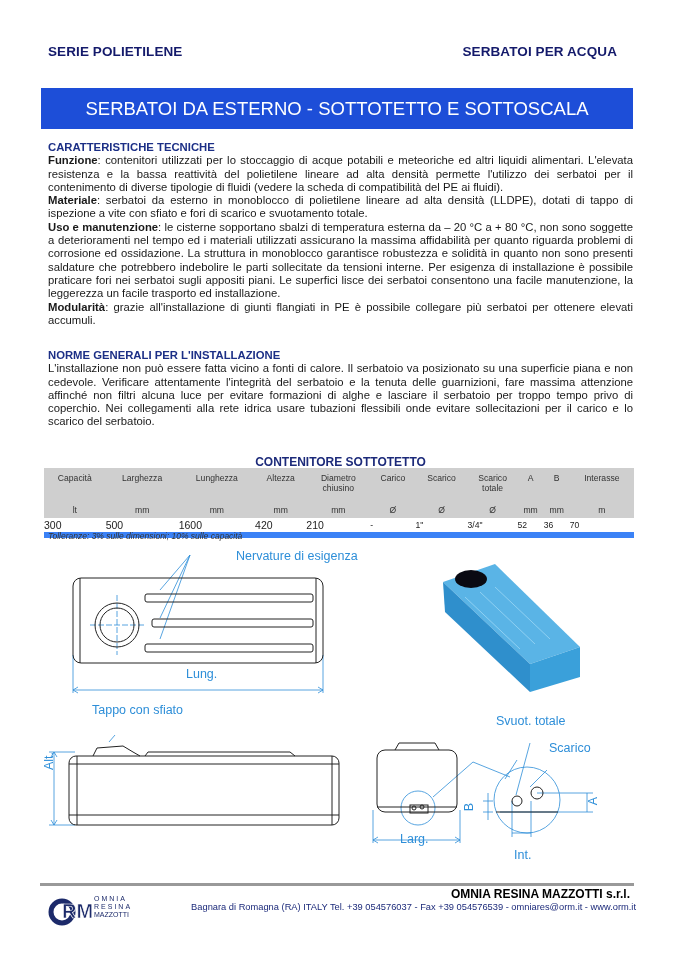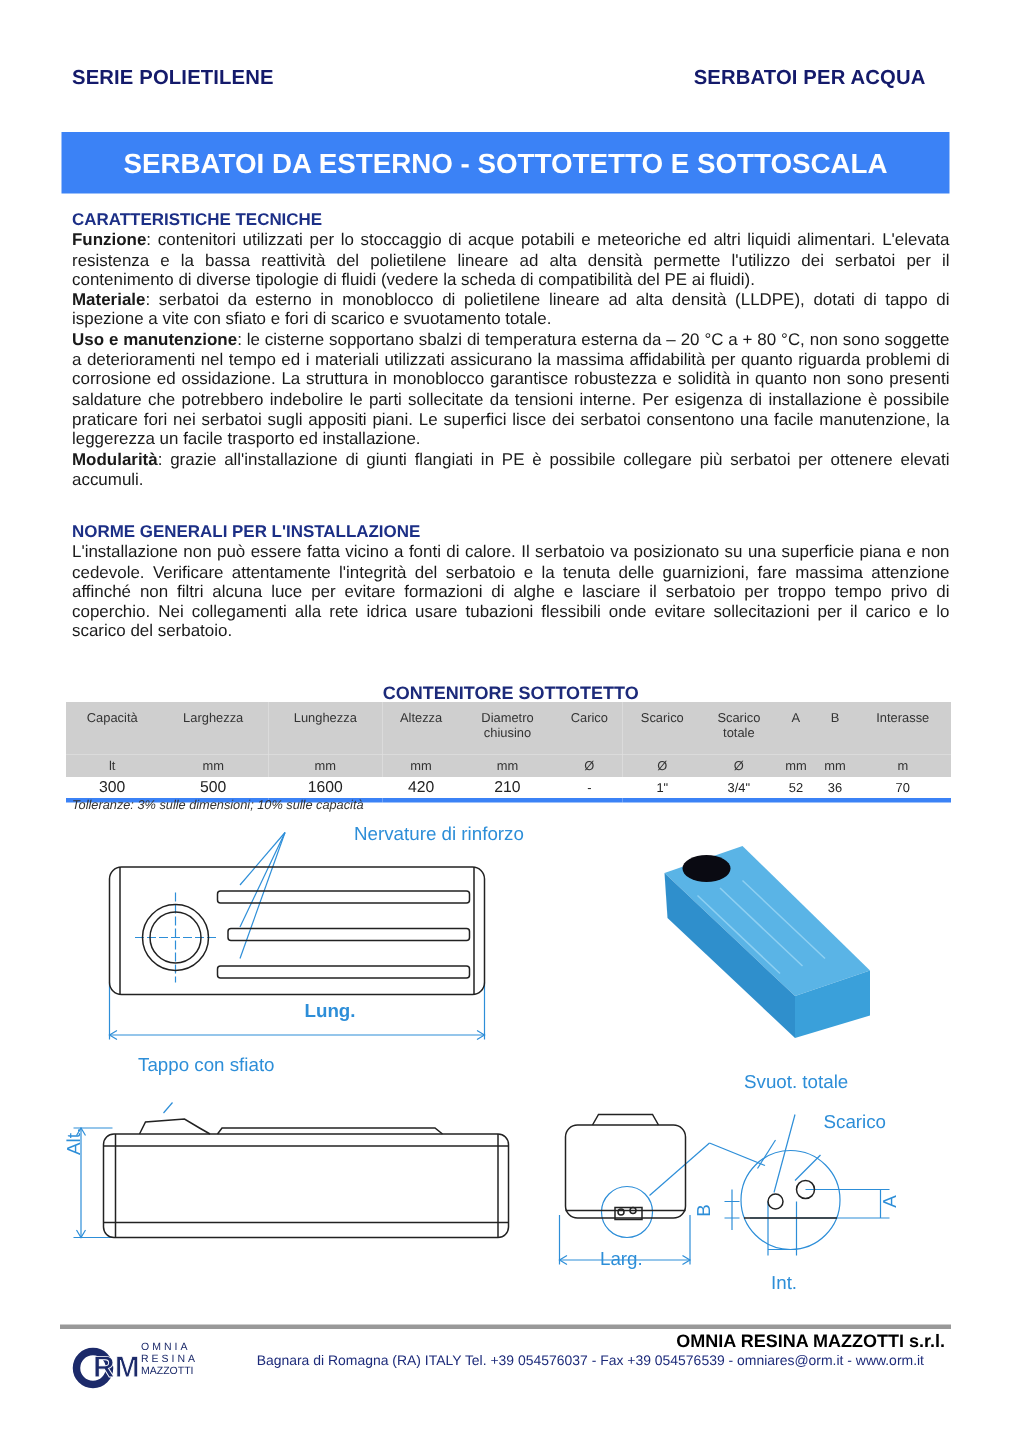--- a/index.html
+++ b/index.html
@@ -1,37 +1,37 @@
 <!DOCTYPE html>
 <html><head>
 <meta charset="utf-8">
 <style>
   html, body { margin: 0; padding: 0; background: #ffffff; }
   body { width: 677px; height: 959px; position: relative; overflow: hidden; font-family: "Liberation Sans", sans-serif; color: #1a1a1a; }
   .hdr { position: absolute; top: 44px; font-weight: bold; font-size: 13.5px; color: #141a6b; letter-spacing: 0.1px; }
   .hdr.left { left: 48px; }
   .hdr.right { right: 60px; }
-  .banner { position: absolute; left: 41px; top: 88px; width: 592px; height: 41px; background: #3b82f6; color: #ffffff; font-size: 18.5px; font-weight: bold; display: flex; align-items: center; justify-content: center; }
+  .banner { position: absolute; left: 41px; top: 88px; width: 592px; height: 41px; background: #1d4ed8; color: #ffffff; font-size: 18.5px; font-weight: normal; display: flex; align-items: center; justify-content: center; }
   .section { position: absolute; left: 48px; width: 585px; font-size: 11.3px; line-height: 13.3px; text-align: justify; }
   .section h3 { margin: 0; font-size: 11.3px; color: #1c2f86; font-weight: bold; }
   .section p { margin: 0; }
   .section b { font-weight: bold; }
   .tbl-title { position: absolute; left: 48px; width: 585px; top: 455px; text-align: center; font-weight: bold; font-size: 12px; color: #1c2a7a; }
   table.spec { position: absolute; left: 44px; top: 468px; width: 590px; border-collapse: collapse; font-size: 8.6px; color: #333; }
   table.spec thead td { background: #cfcfcf; text-align: center; vertical-align: top; padding: 2px 0; }
   table.spec thead tr.names td { height: 28px; padding-top: 5px; }
   table.spec thead tr.units td { height: 11px; }
-  table.spec tbody td { text-align: center; font-size: 10.5px; color: #222; padding: 1px 0; border-bottom: 3px solid #3b82f6; }
+  table.spec tbody td { text-align: left; font-size: 10.5px; color: #222; padding: 1px 0; border-bottom: 6px solid #3b82f6; }
   table.spec tbody td.sm { font-size: 8.6px; }
   .toll { position: absolute; left: 48px; top: 531px; font-size: 8.5px; font-style: italic; color: #333; }
   .drw { position: absolute; }
   .lbl { position: absolute; color: #2d8ed8; font-size: 12.5px; }
   .footer-line { position: absolute; left: 40px; top: 883px; width: 594px; height: 3px; background: #999999; }
   .company { position: absolute; right: 47px; top: 887px; font-weight: bold; font-size: 12px; color: #000000; }
-  .address { position: absolute; right: 61px; top: 902px; font-size: 9.3px; color: #1c2a7a; }
+  .address { position: absolute; right: 41px; top: 902px; font-size: 9.3px; color: #1c2a7a; }
   .logo { position: absolute; left: 48px; top: 892px; }
   .logo-text { position: absolute; left: 94px; top: 895px; font-size: 7px; line-height: 8px; color: #1c2a6a; letter-spacing: 2px; }
 </style>
 </head>
 <body>
 
 <div class="hdr left">SERIE POLIETILENE</div>
 <div class="hdr right">SERBATOI PER ACQUA</div>
 
 <div class="banner">
@@ -116,22 +116,22 @@
     <rect x="13" y="33" width="250" height="85" rx="8"></rect>
     <line x1="20" y1="33" x2="20" y2="118"></line>
     <line x1="256" y1="33" x2="256" y2="118"></line>
     <circle cx="57" cy="80" r="22"></circle>
     <circle cx="57" cy="80" r="17"></circle>
     <rect x="85" y="49" width="168" height="8" rx="2"></rect>
     <rect x="92" y="74" width="161" height="8" rx="2"></rect>
     <rect x="85" y="99" width="168" height="8" rx="2"></rect>
   </g>
 </svg>
-<div class="lbl" style="left:236px; top:549px;">Nervature di rinforzo</div>
-<div class="lbl" style="left:203px; top:667px;font-weight:bold;">Lung.</div>
+<div class="lbl" style="left:236px; top:549px;">Nervature di esigenza</div>
+<div class="lbl" style="left:186px; top:667px;">Lung.</div>
 
 <svg class="drw" style="left:435px; top:552px;" width="160" height="150">
   <polygon points="8,30 60,12 145,95 95,112" fill="#5ab4e6"></polygon>
   <polygon points="8,30 95,112 95,140 10,60" fill="#2f8fcc"></polygon>
   <polygon points="95,112 145,95 145,125 95,140" fill="#3aa0da"></polygon>
   <ellipse cx="36" cy="27" rx="16" ry="9" fill="#0a0a12"></ellipse>
   <g stroke="#8fd0f2" stroke-width="1" fill="none">
     <line x1="30" y1="45" x2="85" y2="97"></line>
     <line x1="45" y1="40" x2="100" y2="92"></line>
     <line x1="60" y1="35" x2="115" y2="87"></line>

